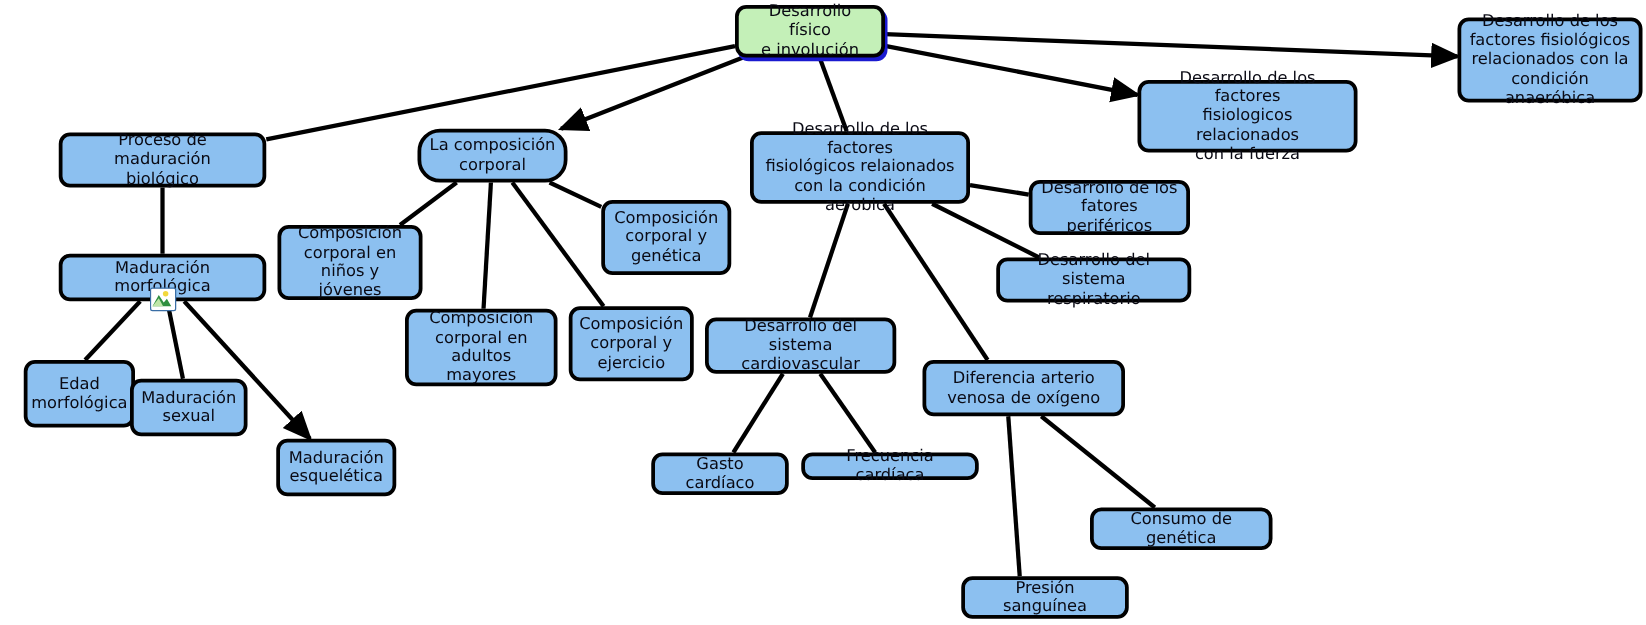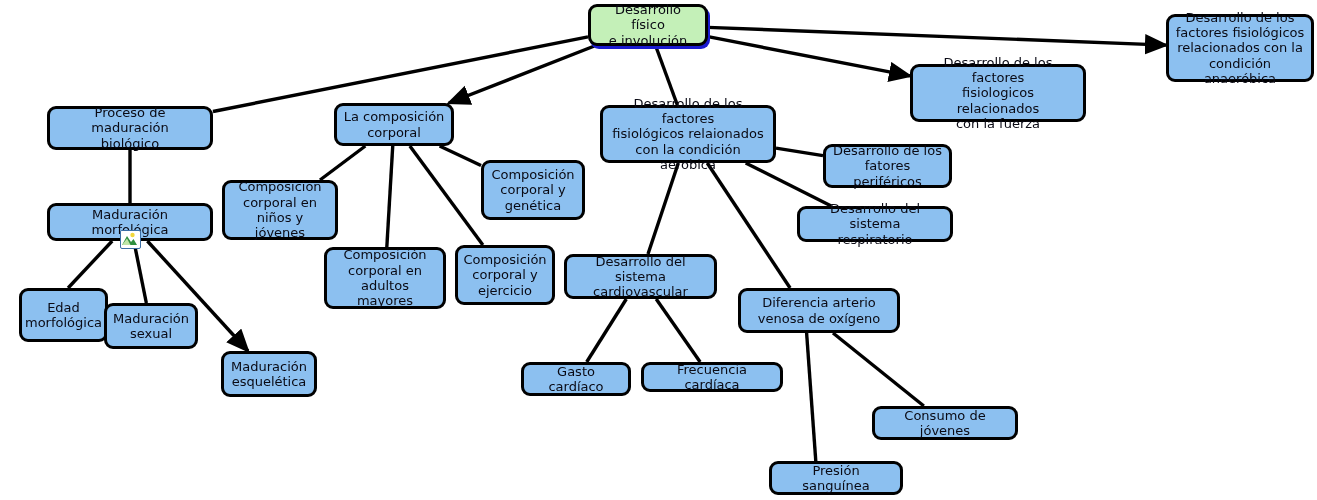--- a/index.html
+++ b/index.html
@@ -89,21 +89,21 @@
         <line x1="656.1951219512196" y1="299" x2="700.1414634146341" y2="362" stroke="#000000" stroke-width="3.4" stroke-linecap="butt"></line>
         <line x1="833" y1="333" x2="923.8444444444444" y2="406" stroke="#000000" stroke-width="3.4" stroke-linecap="butt"></line>
         <line x1="806.6119402985074" y1="333" x2="815.7820895522389" y2="461" stroke="#000000" stroke-width="3.4" stroke-linecap="butt"></line>
       </g>
   </svg>
   <div id="nodes-group">
       <div class="node root" style="left: 588px; top: 4px; width: 120px; height: 42px;">Desarrollo físico
 e involución</div>
       <div class="node" style="left: 47px; top: 106px; width: 166px; height: 44px;">Proceso de maduración
 biológico</div>
-      <div class="node" style="left: 334px; top: 103px; width: 120px; height: 43px;">La composición
+      <div class="node" style="left: 334px; top: 103px; width: 120px; height: 43px; border-radius: 18px;">La composición
 corporal</div>
       <div class="node" style="left: 600px; top: 105px; width: 176px; height: 58px;">Desarrollo de los factores
 fisiológicos relaionados
 con la condición aerobica</div>
       <div class="node" style="left: 910px; top: 64px; width: 176px; height: 58px;">Desarrollo de los factores
 fisiologicos relacionados
 con la fuerza</div>
       <div class="node" style="left: 1166px; top: 14px; width: 148px; height: 68px;">Desarrollo de los
 factores fisiológicos
 relacionados con la
@@ -129,22 +129,22 @@
 sistema cardiovascular</div>
       <div class="node" style="left: 738px; top: 288px; width: 162px; height: 45px;">Diferencia arterio
 venosa de oxígeno</div>
       <div class="node" style="left: 19px; top: 288px; width: 89px; height: 54px;">Edad
 morfológica</div>
       <div class="node" style="left: 104px; top: 303px; width: 94px; height: 46px;">Maduración
 sexual</div>
       <div class="node" style="left: 221px; top: 351px; width: 96px; height: 46px;">Maduración
 esquelética</div>
       <div class="node" style="left: 521px; top: 362px; width: 110px; height: 34px;">Gasto cardíaco</div>
-      <div class="node" style="left: 641px; top: 362px; width: 142px; height: 30px; text-align: center;">Frecuencia cardíaca</div>
-      <div class="node" style="left: 872px; top: 406px; width: 146px; height: 34px;">Consumo de jóvenes</div>
+      <div class="node" style="left: 641px; top: 362px; width: 142px; height: 22px; text-align: center;">Frecuencia cardíaca</div>
+      <div class="node" style="left: 872px; top: 406px; width: 146px; height: 34px;">Consumo de genética</div>
       <div class="node" style="left: 750px; top: 461px; width: 134px; height: 34px; margin-left: 19px;">Presión sanguínea</div>
     </div>
   <div id="badges-group">
       <div class="pic-badge" style="left: 120px; top: 230px;">
         <svg width="17" height="15" viewBox="0 0 17 15">
           <rect x="0" y="0" width="17" height="15" fill="#ffffff"></rect>
           <circle cx="11.5" cy="4" r="2.2" fill="#f2d83c"></circle>
           <path d="M1 14 L6 5 L10 11 L12.5 8 L16 14 Z" fill="#2f8f3f"></path>
           <path d="M1 14 L6 7.5 L9.5 14 Z" fill="#bfe6a8"></path>
         </svg>

